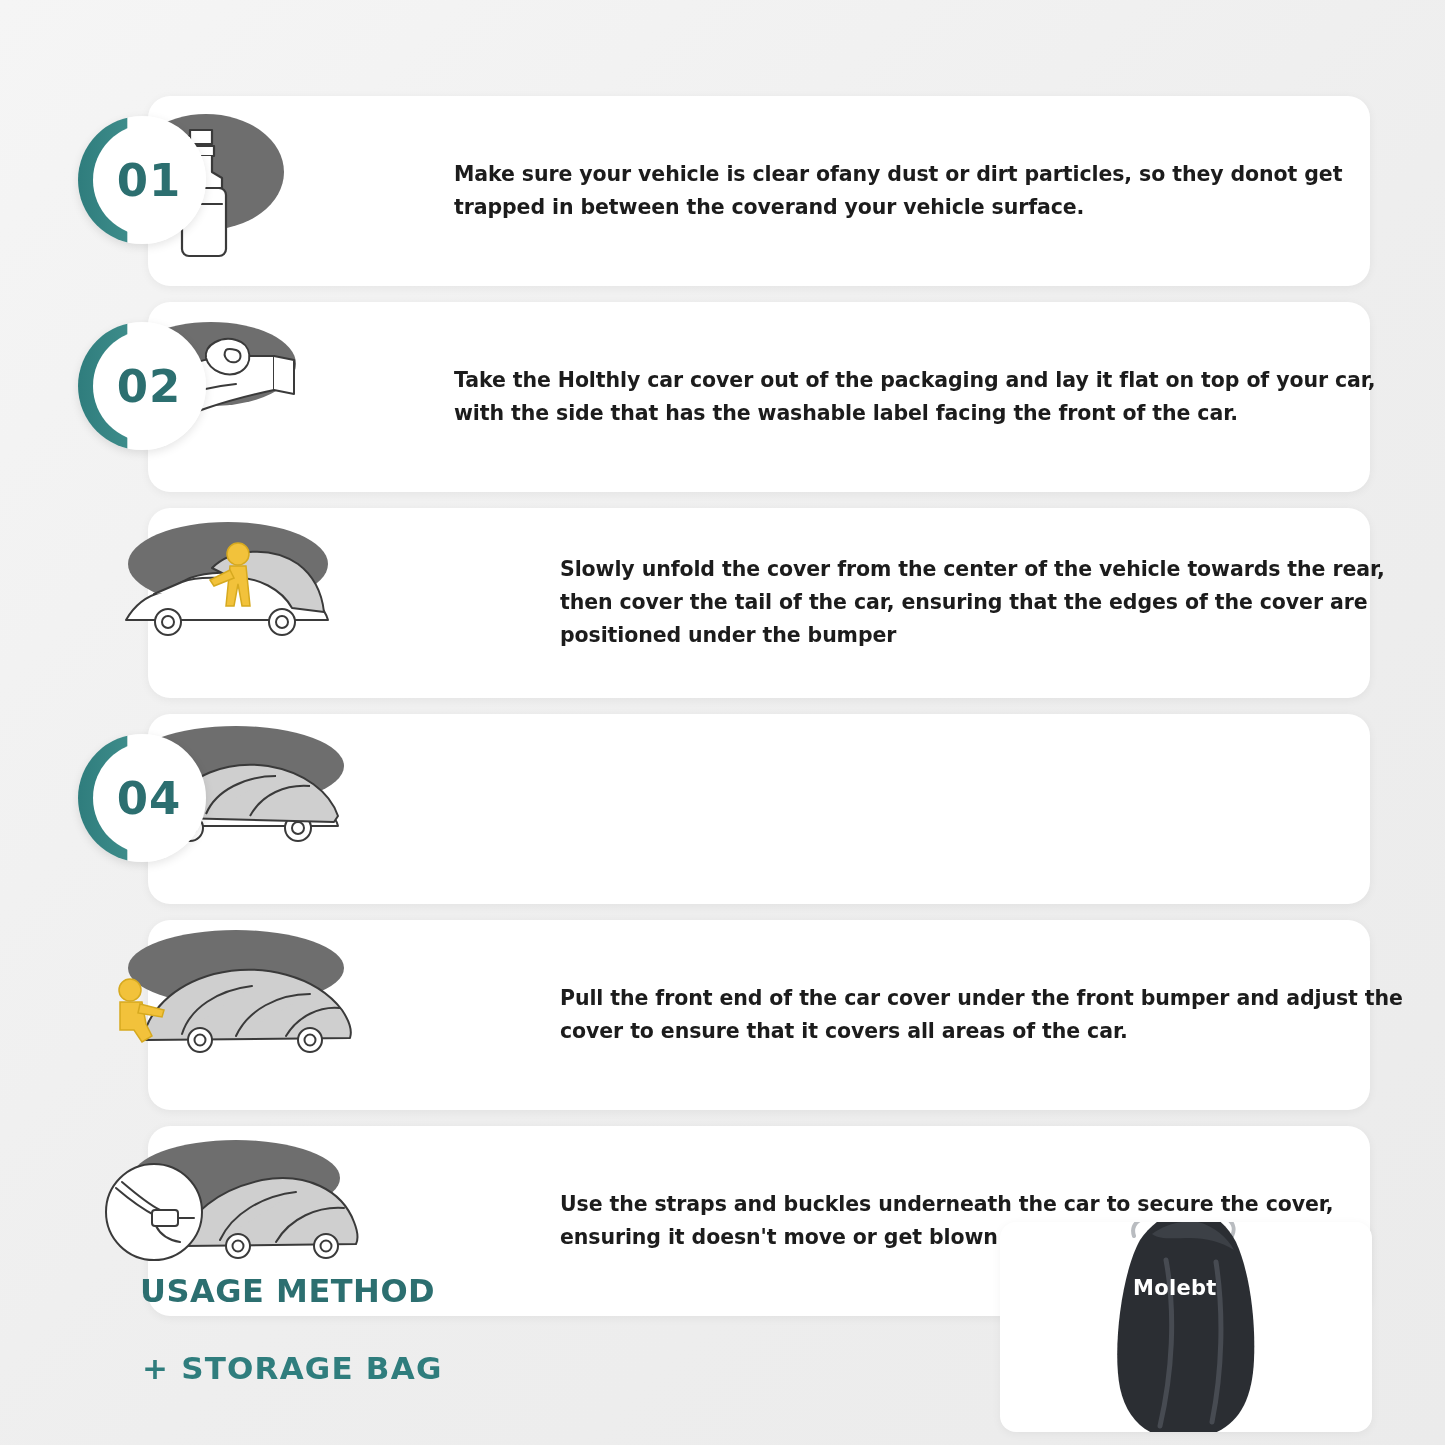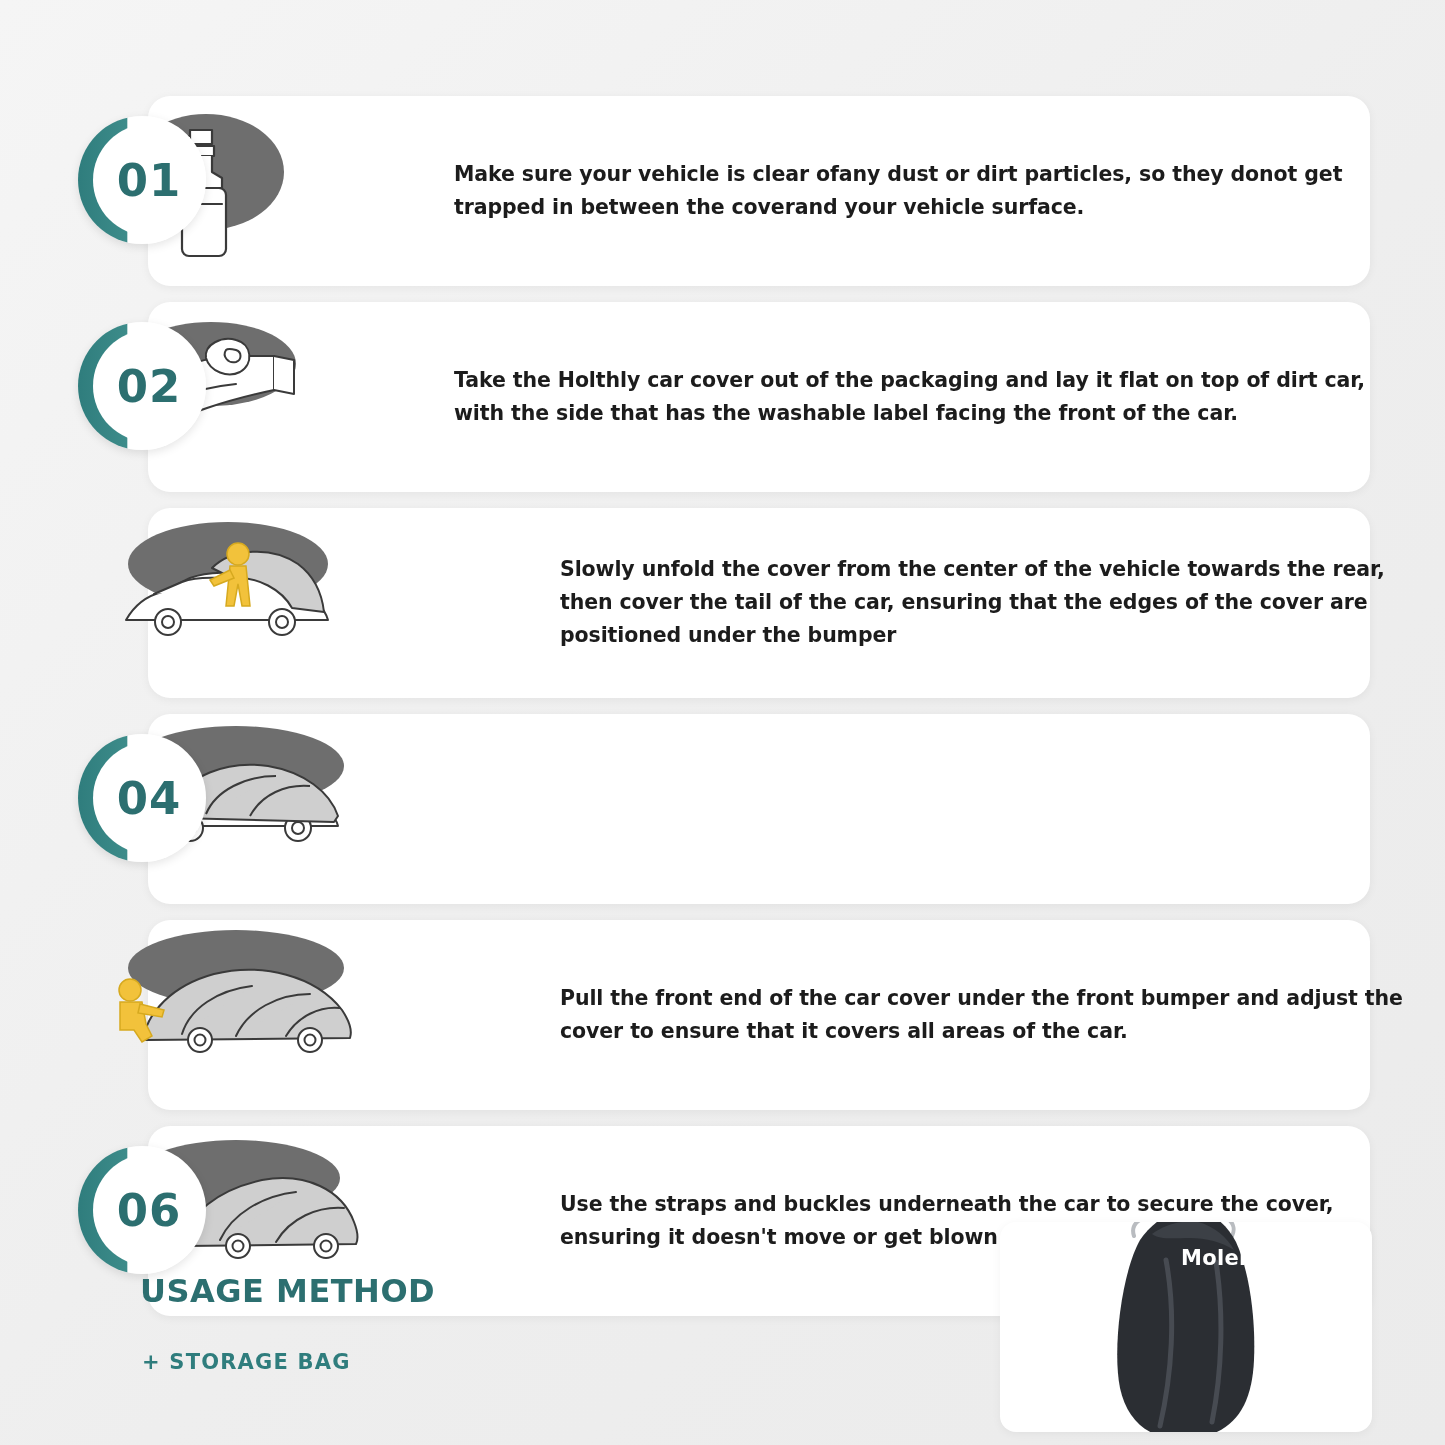--- a/index.html
+++ b/index.html
@@ -107,21 +107,21 @@
     font-size: 32px;
     font-weight: bold;
     color: #2c6f70;
     letter-spacing: 0.5px;
   }
   .footer-sub {
     position: absolute;
     left: 142px;
     top: 1350px;
     font-family: "DejaVu Sans", sans-serif;
-    font-size: 21px;
+    font-size: 31px;
     font-weight: bold;
     color: #2f7d7d;
     letter-spacing: 1.2px;
   }
   .bag-card {
     position: absolute;
     left: 1000px;
     top: 1222px;
     width: 372px;
     height: 210px;
@@ -189,21 +189,21 @@
             <path d="M188 50 L208 54 L208 88 L188 84"></path>
             <path d="M40 120 C70 96, 110 82, 150 78"></path>
           </g>
         </svg>
       </div>
       <div class="badge">
         <div class="badge-inner">
           <span class="badge-num">02</span>
         </div>
       </div>
-      <div class="text">Take the Holthly car cover out of the packaging and lay it flat on top of dirt car, with the side that has the washable label facing the front of the car.</div>
+      <div class="text">Take the Holthly car cover out of the packaging and lay it flat on top of your car, with the side that has the washable label facing the front of the car.</div>
     </div>
 
     <div class="step narrow">
       <div class="step-card"></div>
       <div class="illus">
         <svg viewBox="0 0 290 160" width="290" height="160">
           <ellipse cx="142" cy="52" rx="100" ry="42" fill="#6e6e6e"></ellipse>
           <g fill="#ffffff" stroke="#3a3a3a" stroke-width="2" stroke-linejoin="round" stroke-linecap="round">
             <path d="M40 108 C48 94, 60 84, 76 80 L104 66 C120 60, 150 58, 168 66 L210 82 C226 86, 238 94, 242 108 Z"></path>
             <path d="M68 82 L96 70 C112 64, 144 64, 160 72"></path>
@@ -301,25 +301,20 @@
           </g>
           <circle cx="68" cy="82" r="48" fill="#ffffff" stroke="#3a3a3a" stroke-width="2"></circle>
           <g fill="none" stroke="#3a3a3a" stroke-width="2" stroke-linejoin="round" stroke-linecap="round">
             <path d="M30 58 C44 70, 58 80, 70 86"></path>
             <path d="M36 52 C50 64, 62 74, 74 80"></path>
             <rect x="66" y="80" width="26" height="16" rx="3" fill="#ffffff"></rect>
             <path d="M92 88 L108 88"></path>
             <path d="M70 96 C74 104, 82 110, 94 112"></path>
           </g>
         </svg>
-      </div>
-      <div class="badge">
-        <div class="badge-inner">
-          <span class="badge-num">06</span>
-        </div>
       </div>
       <div class="text">Use the straps and buckles underneath the car to secure the cover, ensuring it doesn't move or get blown away by the wind.</div>
     </div>
 
   </div>
 
   <div class="footer-title">USAGE METHOD</div>
   <div class="footer-sub">+ STORAGE BAG</div>
 
   <div class="bag-card">
@@ -327,16 +322,16 @@
       <svg viewBox="0 0 260 300" width="260" height="300">
         <path d="M78 72 C74 60, 86 50, 98 56" fill="none" stroke="#b9bcc0" stroke-width="4" stroke-linecap="round"></path>
         <path d="M176 72 C182 60, 170 48, 158 56" fill="none" stroke="#b9bcc0" stroke-width="4" stroke-linecap="round"></path>
         <path d="M84 76 C96 58, 116 46, 132 44 C150 44, 170 58, 180 78 C192 104, 200 150, 198 196 C196 240, 180 268, 140 274 C100 280, 72 262, 64 224 C56 184, 66 108, 84 76 Z" fill="#2b2e33"></path>
         <path d="M96 70 C110 60, 126 56, 142 58 C158 62, 172 74, 178 86 C166 78, 150 74, 134 74 C118 74, 104 76, 96 70 Z" fill="#3c4046"></path>
         <path d="M110 96 C120 150, 116 210, 104 262" fill="none" stroke="#474b52" stroke-width="5" stroke-linecap="round"></path>
         <path d="M160 98 C168 150, 166 208, 156 258" fill="none" stroke="#474b52" stroke-width="5" stroke-linecap="round"></path>
         <ellipse cx="150" cy="286" rx="96" ry="13" fill="#d7d7d7" opacity="0.65"></ellipse>
       </svg>
     </div>
-    <div class="brand-text" style="left:133px; top:24px; position:absolute;margin-left:48px;">Molebt</div>
+    <div class="brand-text" style="left:133px; top:54px; position:absolute;">Molebt</div>
   </div>
 
 </div>
 
 </body></html>

